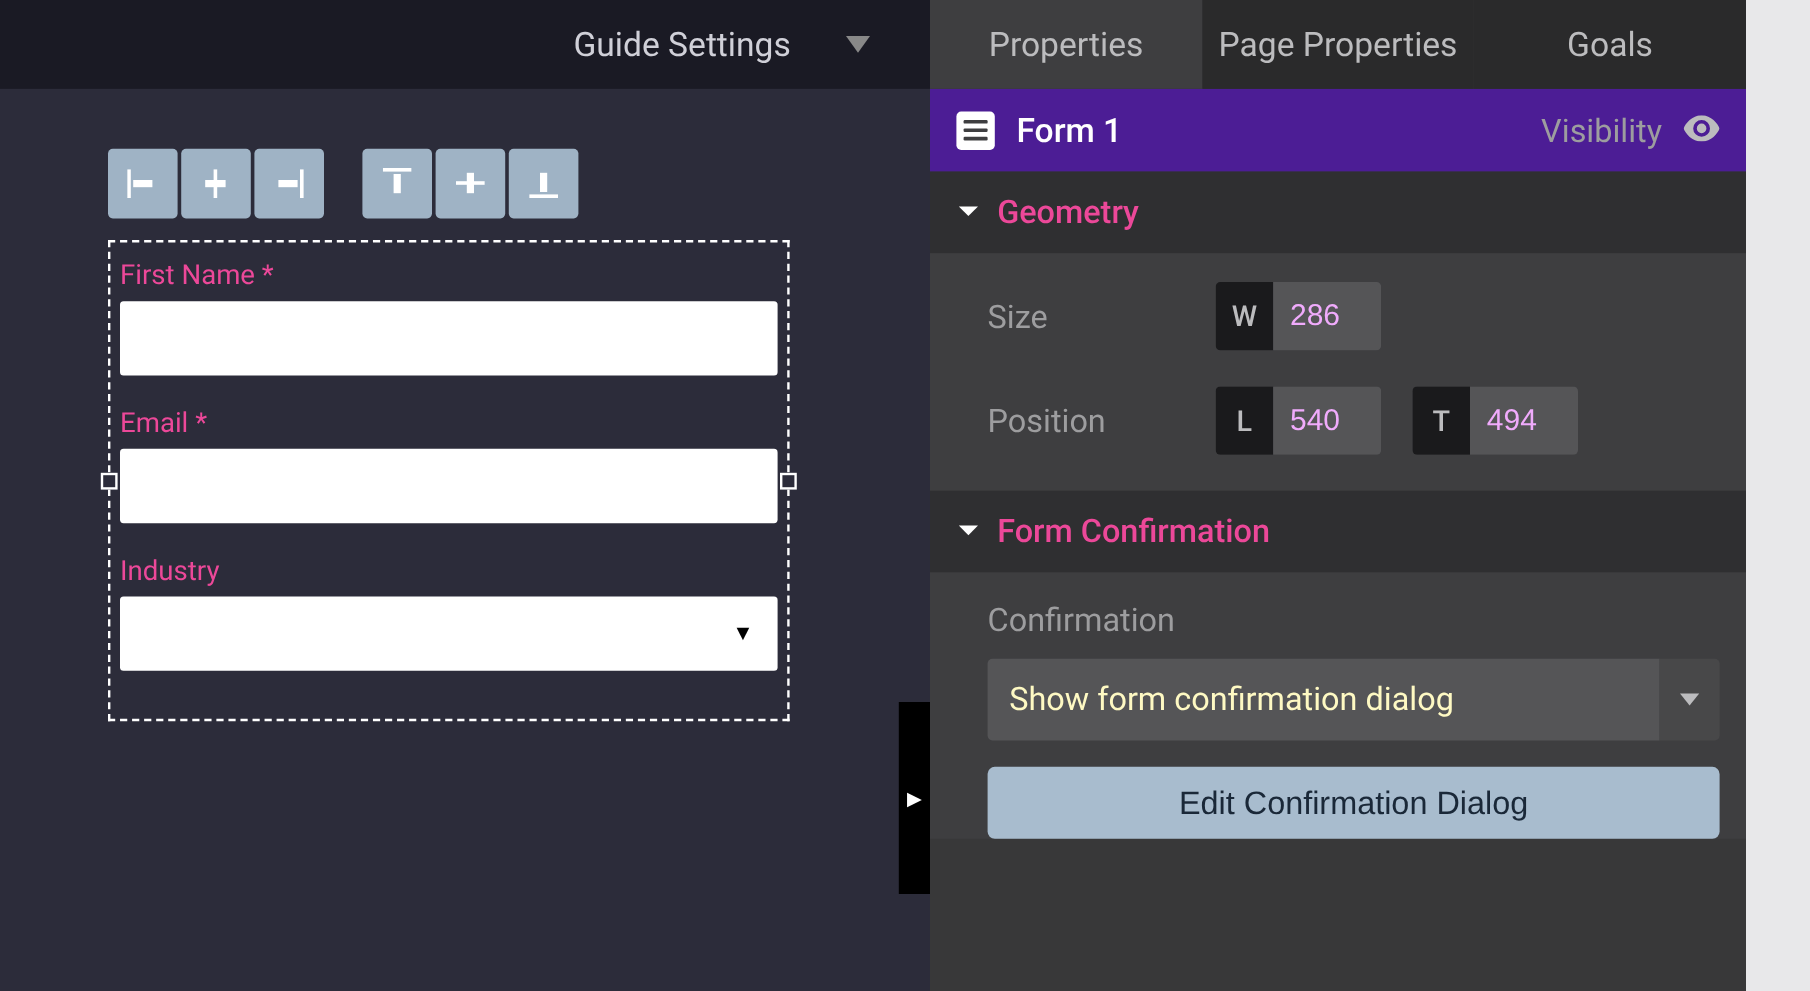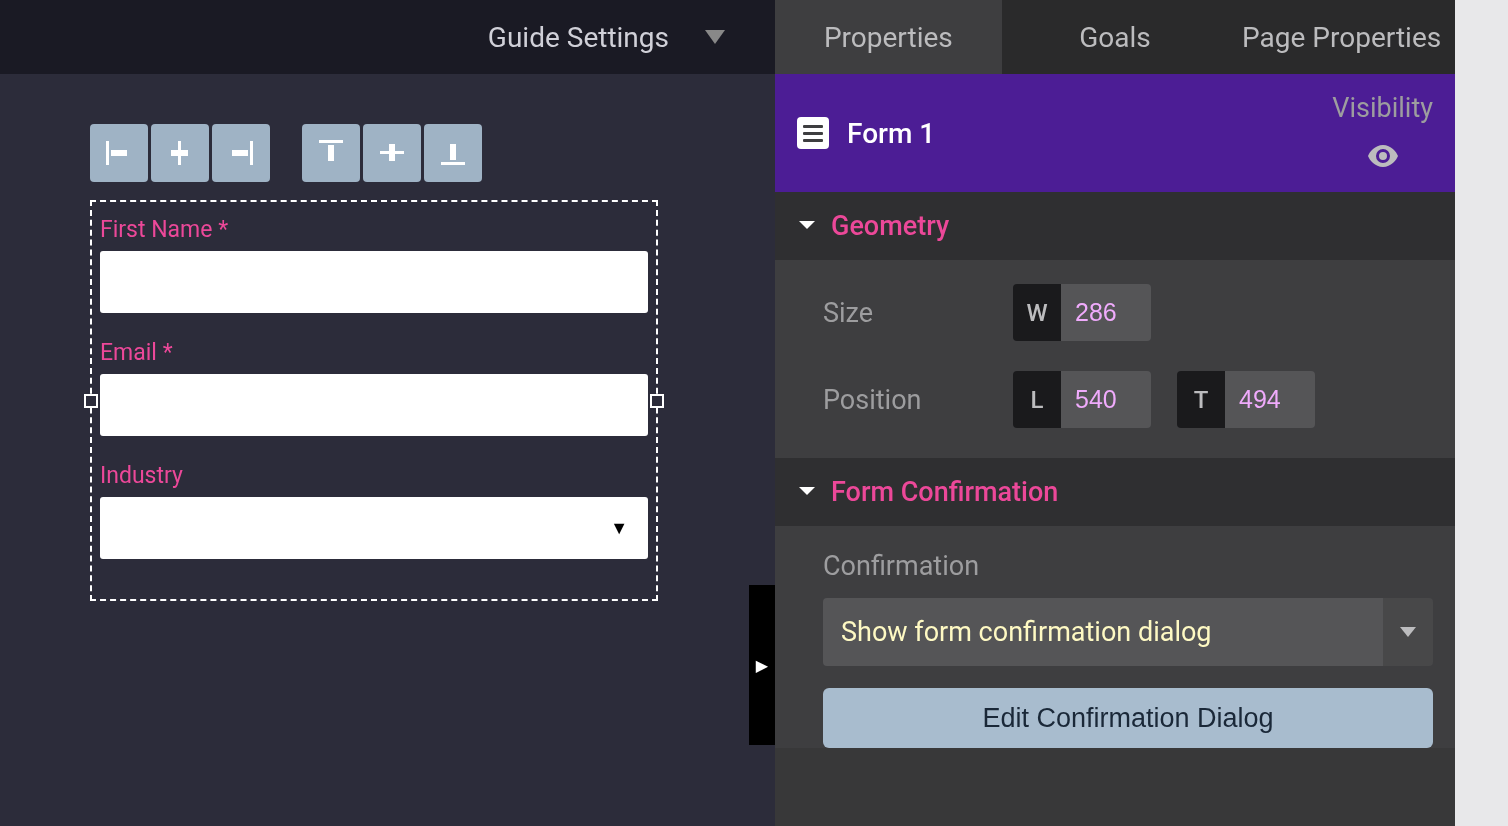--- a/index.html
+++ b/index.html
@@ -16,21 +16,21 @@
       background: #2c2c3a;
       position: relative;
     }
     .header-bar {
       height: 74px;
       background: #1a1a24;
       display: flex;
       align-items: center;
       justify-content: flex-end;
       padding-right: 50px;
-      gap: 36px;
+      gap: 46px;
     }
     .header-title {
       color: #d0d0d8;
       font-size: 28px;
       font-weight: 400;
     }
     .dropdown-triangle {
       width: 0; height: 0;
       border-left: 10px solid transparent;
       border-right: 10px solid transparent;
@@ -186,21 +186,20 @@
       color: #fff;
       font-size: 28px;
       font-weight: 500;
     }
     .visibility-label {
       color: #9d9d9f;
       font-size: 27px;
       display: flex;
       align-items: center;
       gap: 18px;
-      flex-direction: column;
     }
     .eye-icon svg { fill: #bcbcbe; }
     .button-row {
       padding: 28px 22px 40px 50px;
       background: #3e3e40;
     }
     .primary-btn {
       background: #a8bcce;
       color: #1a2838;
       font-size: 27px;
@@ -377,22 +376,22 @@
     </div>
   </div>
 
   <div class="collapse-handle">▶</div>
 </div>
 
 <div class="right-panel">
   <div class="props-area">
     <div class="tabs">
       <div class="tab active">Properties</div>
+      <div class="tab">Page Properties</div>
       <div class="tab">Goals</div>
-      <div class="tab">Page Properties</div>
     </div>
 
     <div class="section-header">
       <div class="section-left">
         <div class="form-icon">
             <div></div>
             <div></div>
             <div></div>
           </div>
         <span class="section-title">Form 1</span>

